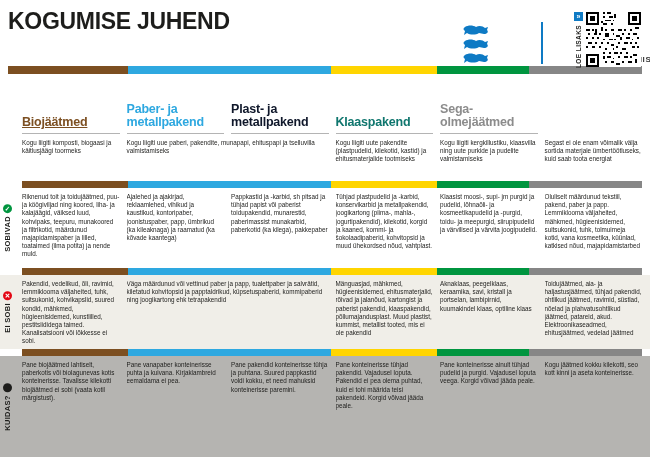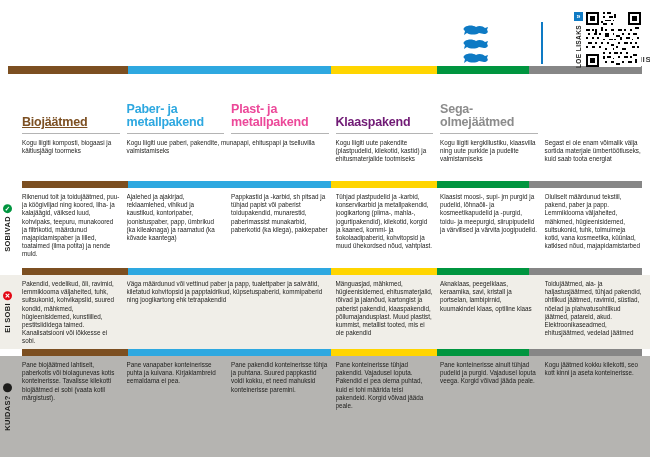--- a/index.html
+++ b/index.html
@@ -73,20 +73,21 @@
     margin-bottom:3px;
   }
 </style>
 </head>
 <body>
 
 <div class="page">
 
   <div class="hdr">
     <div class="title">
+      <div>KOGUMISE JUHEND</div>
     </div>
 
     <div class="brand">
       <svg class="lions" viewBox="0 0 30 40">
         <g fill="#0e7ac4">
           <path d="M4 3 C7 1 12 1 15 3 C18 1 22 2 24 4 L27 3 L26 6 C28 8 26 10 23 10 L18 9 C15 11 9 11 6 9 L3 11 L4 7 C2 6 2 4 4 3 Z"></path>
           <path d="M4 17 C7 15 12 15 15 17 C18 15 22 16 24 18 L27 17 L26 20 C28 22 26 24 23 24 L18 23 C15 25 9 25 6 23 L3 25 L4 21 C2 20 2 18 4 17 Z"></path>
           <path d="M4 31 C7 29 12 29 15 31 C18 29 22 30 24 32 L27 31 L26 34 C28 36 26 38 23 38 L18 37 C15 39 9 39 6 37 L3 39 L4 35 C2 34 2 32 4 31 Z"></path>
         </g>
       </svg>
@@ -127,23 +128,23 @@
       <span class="seg2" style="background: rgb(255, 213, 0);"></span>
       <span class="seg3" style="background: rgb(0, 149, 63);"></span>
       <span class="seg4" style="background: rgb(134, 134, 134);"></span>
     </div>
 
   <div class="topblock">
     <div class="grid">
       <div class="colhead" style="color: rgb(124, 79, 33); text-decoration: underline;">Biojäätmed</div>
       <div class="colhead" style="color: rgb(46, 168, 224);">Paber- ja
 metallpakend</div>
-      <div class="colhead" style="color: #ec4899;">Plast- ja
+      <div class="colhead" style="color: #0f172a;">Plast- ja
 metallpakend</div>
-      <div class="colhead" style="color: #701a75;">Klaaspakend</div>
+      <div class="colhead" style="color: #0f766e;">Klaaspakend</div>
       <div class="colhead" style="color: rgb(140, 140, 140);">Sega-
 olmejäätmed</div>
     </div>
     <div class="grid descrow">
       <div class="desc">Kogu liigiti komposti, biogaasi ja käitlusjäägi toormeks</div>
       <div class="desc span2">Kogu liigiti uue paberi, pakendite, munapapi, ehituspapi ja tselluvilla valmistamiseks</div>
       <div class="desc">Kogu liigiti uute pakendite (plastpudelid, kilekotid, kastid) ja ehitusmaterjalide tootmiseks</div>
       <div class="desc">Kogu liigiti kergkillustiku, klaasvilla ning uute purkide ja pudelite valmistamiseks</div>
       <div class="desc">Segast ei ole enam võimalik välja sortida materjale ümbertöötluseks, kuid saab toota energiat</div>
     </div>

